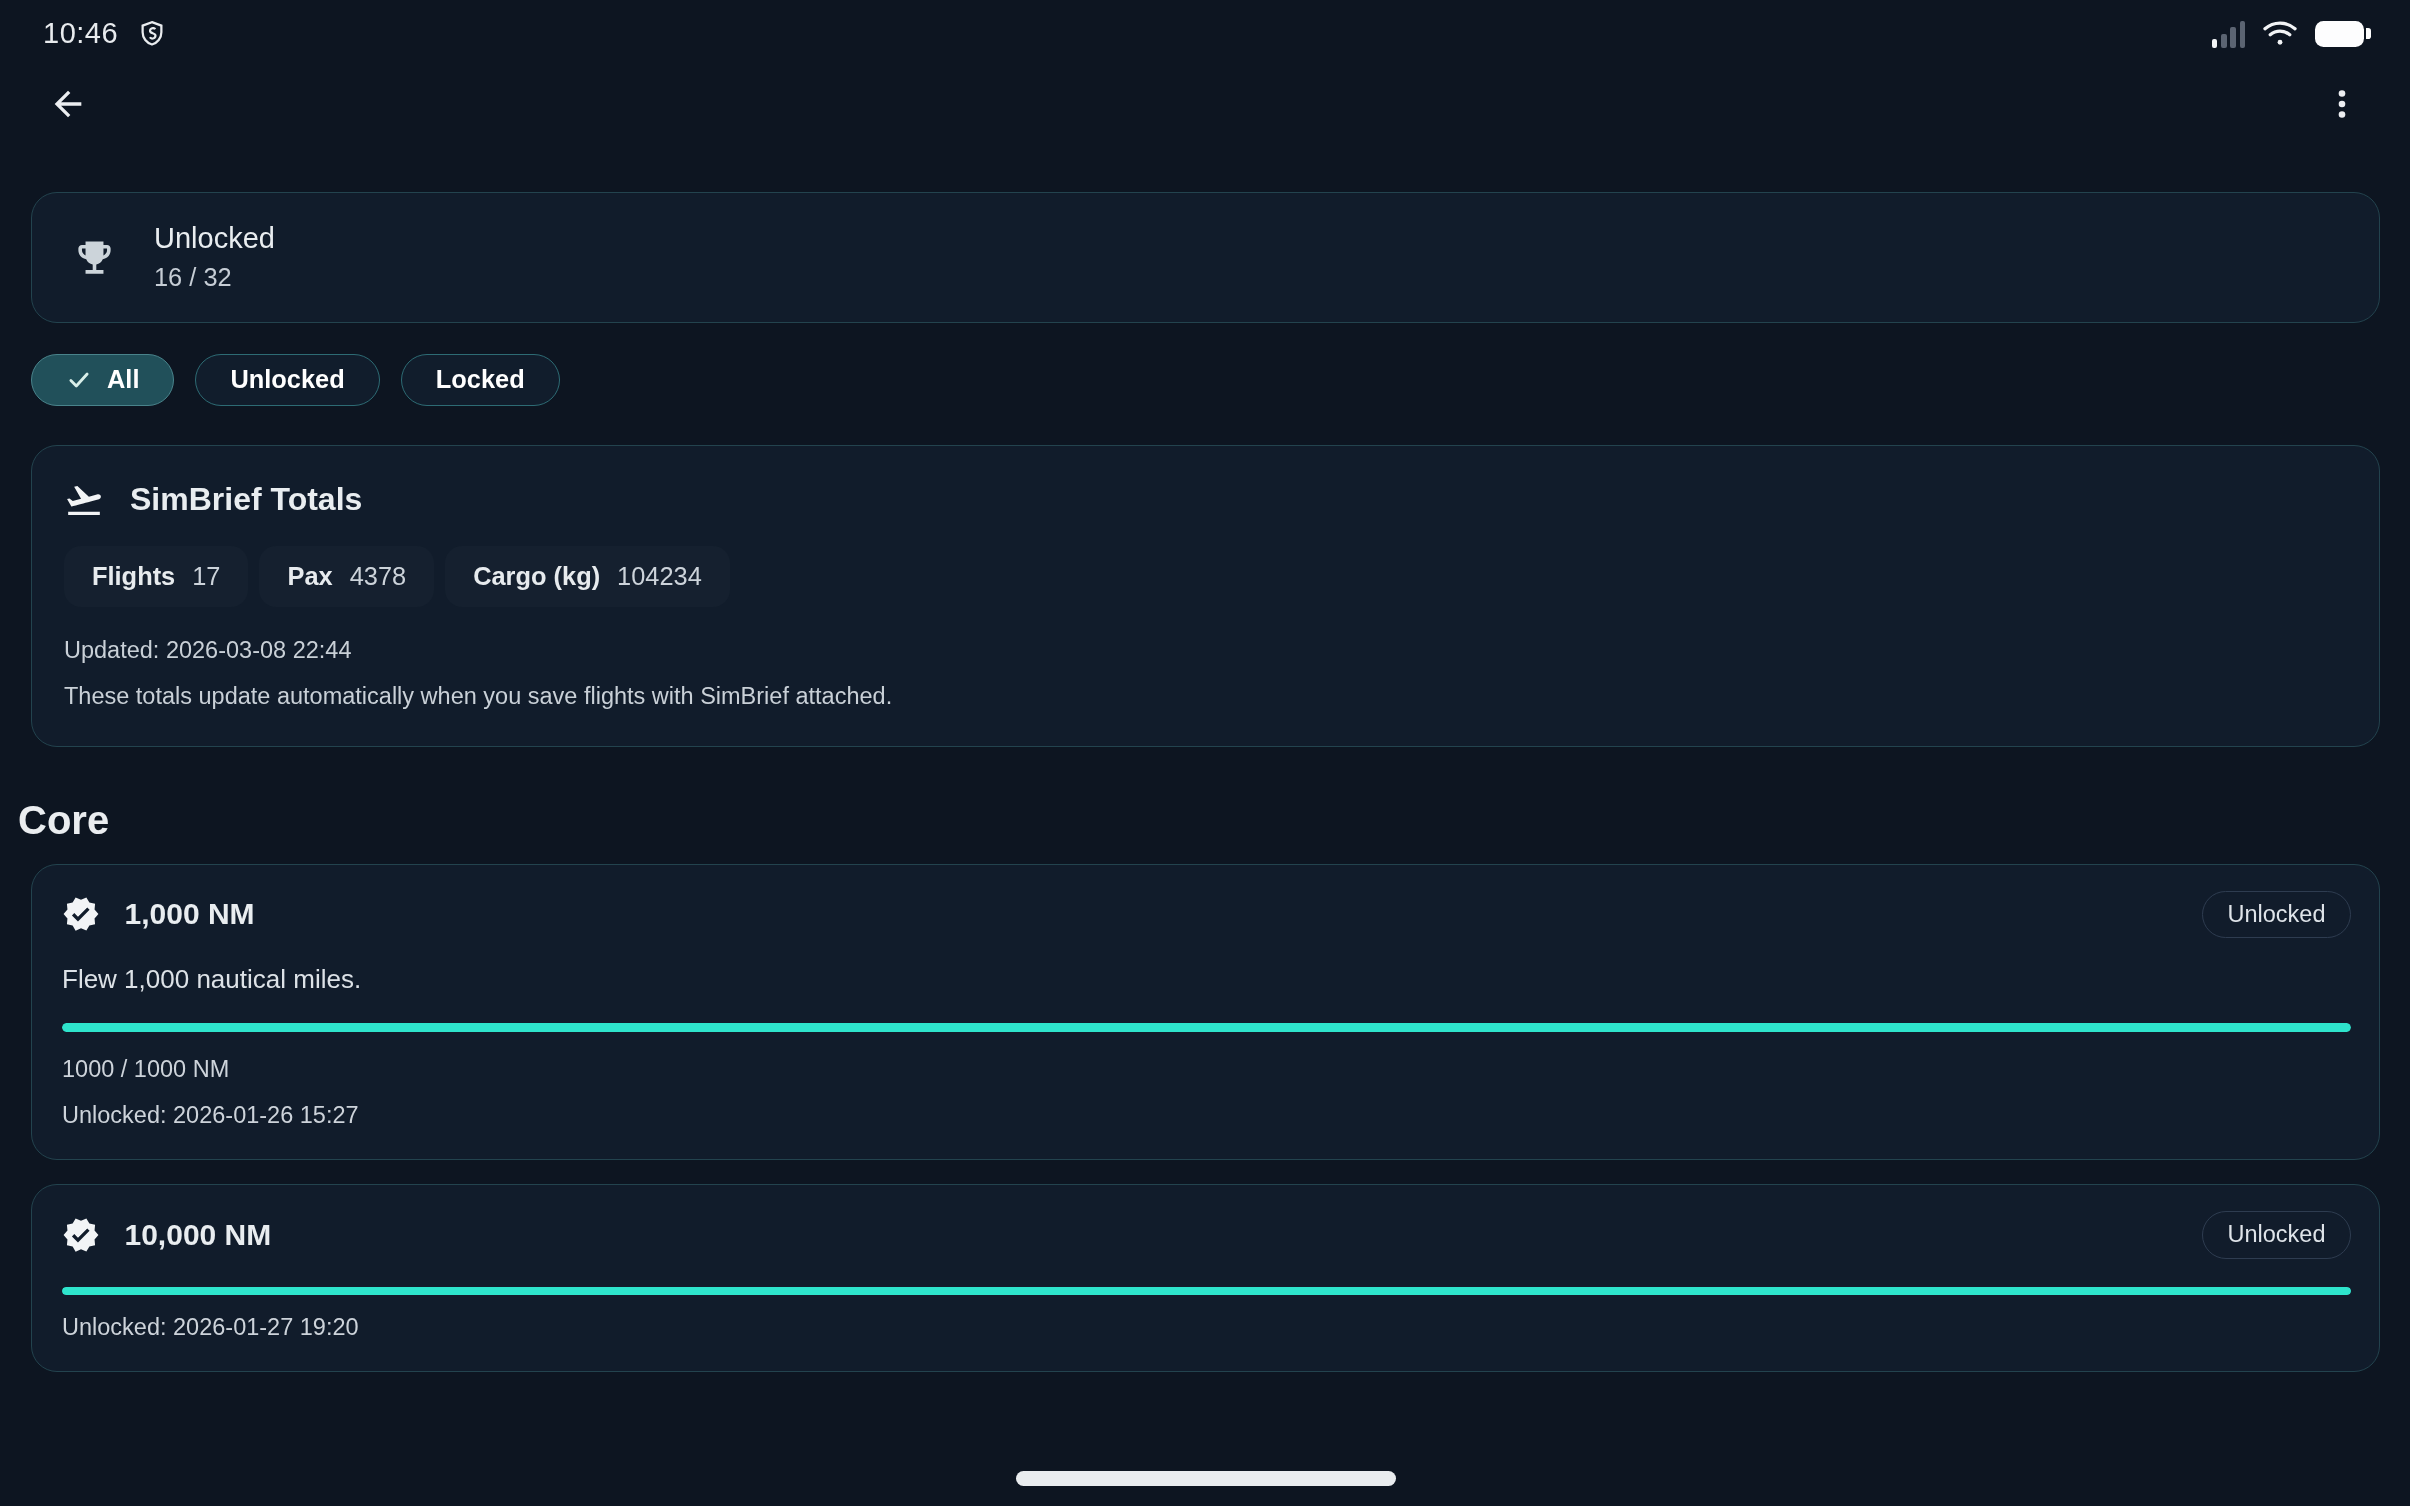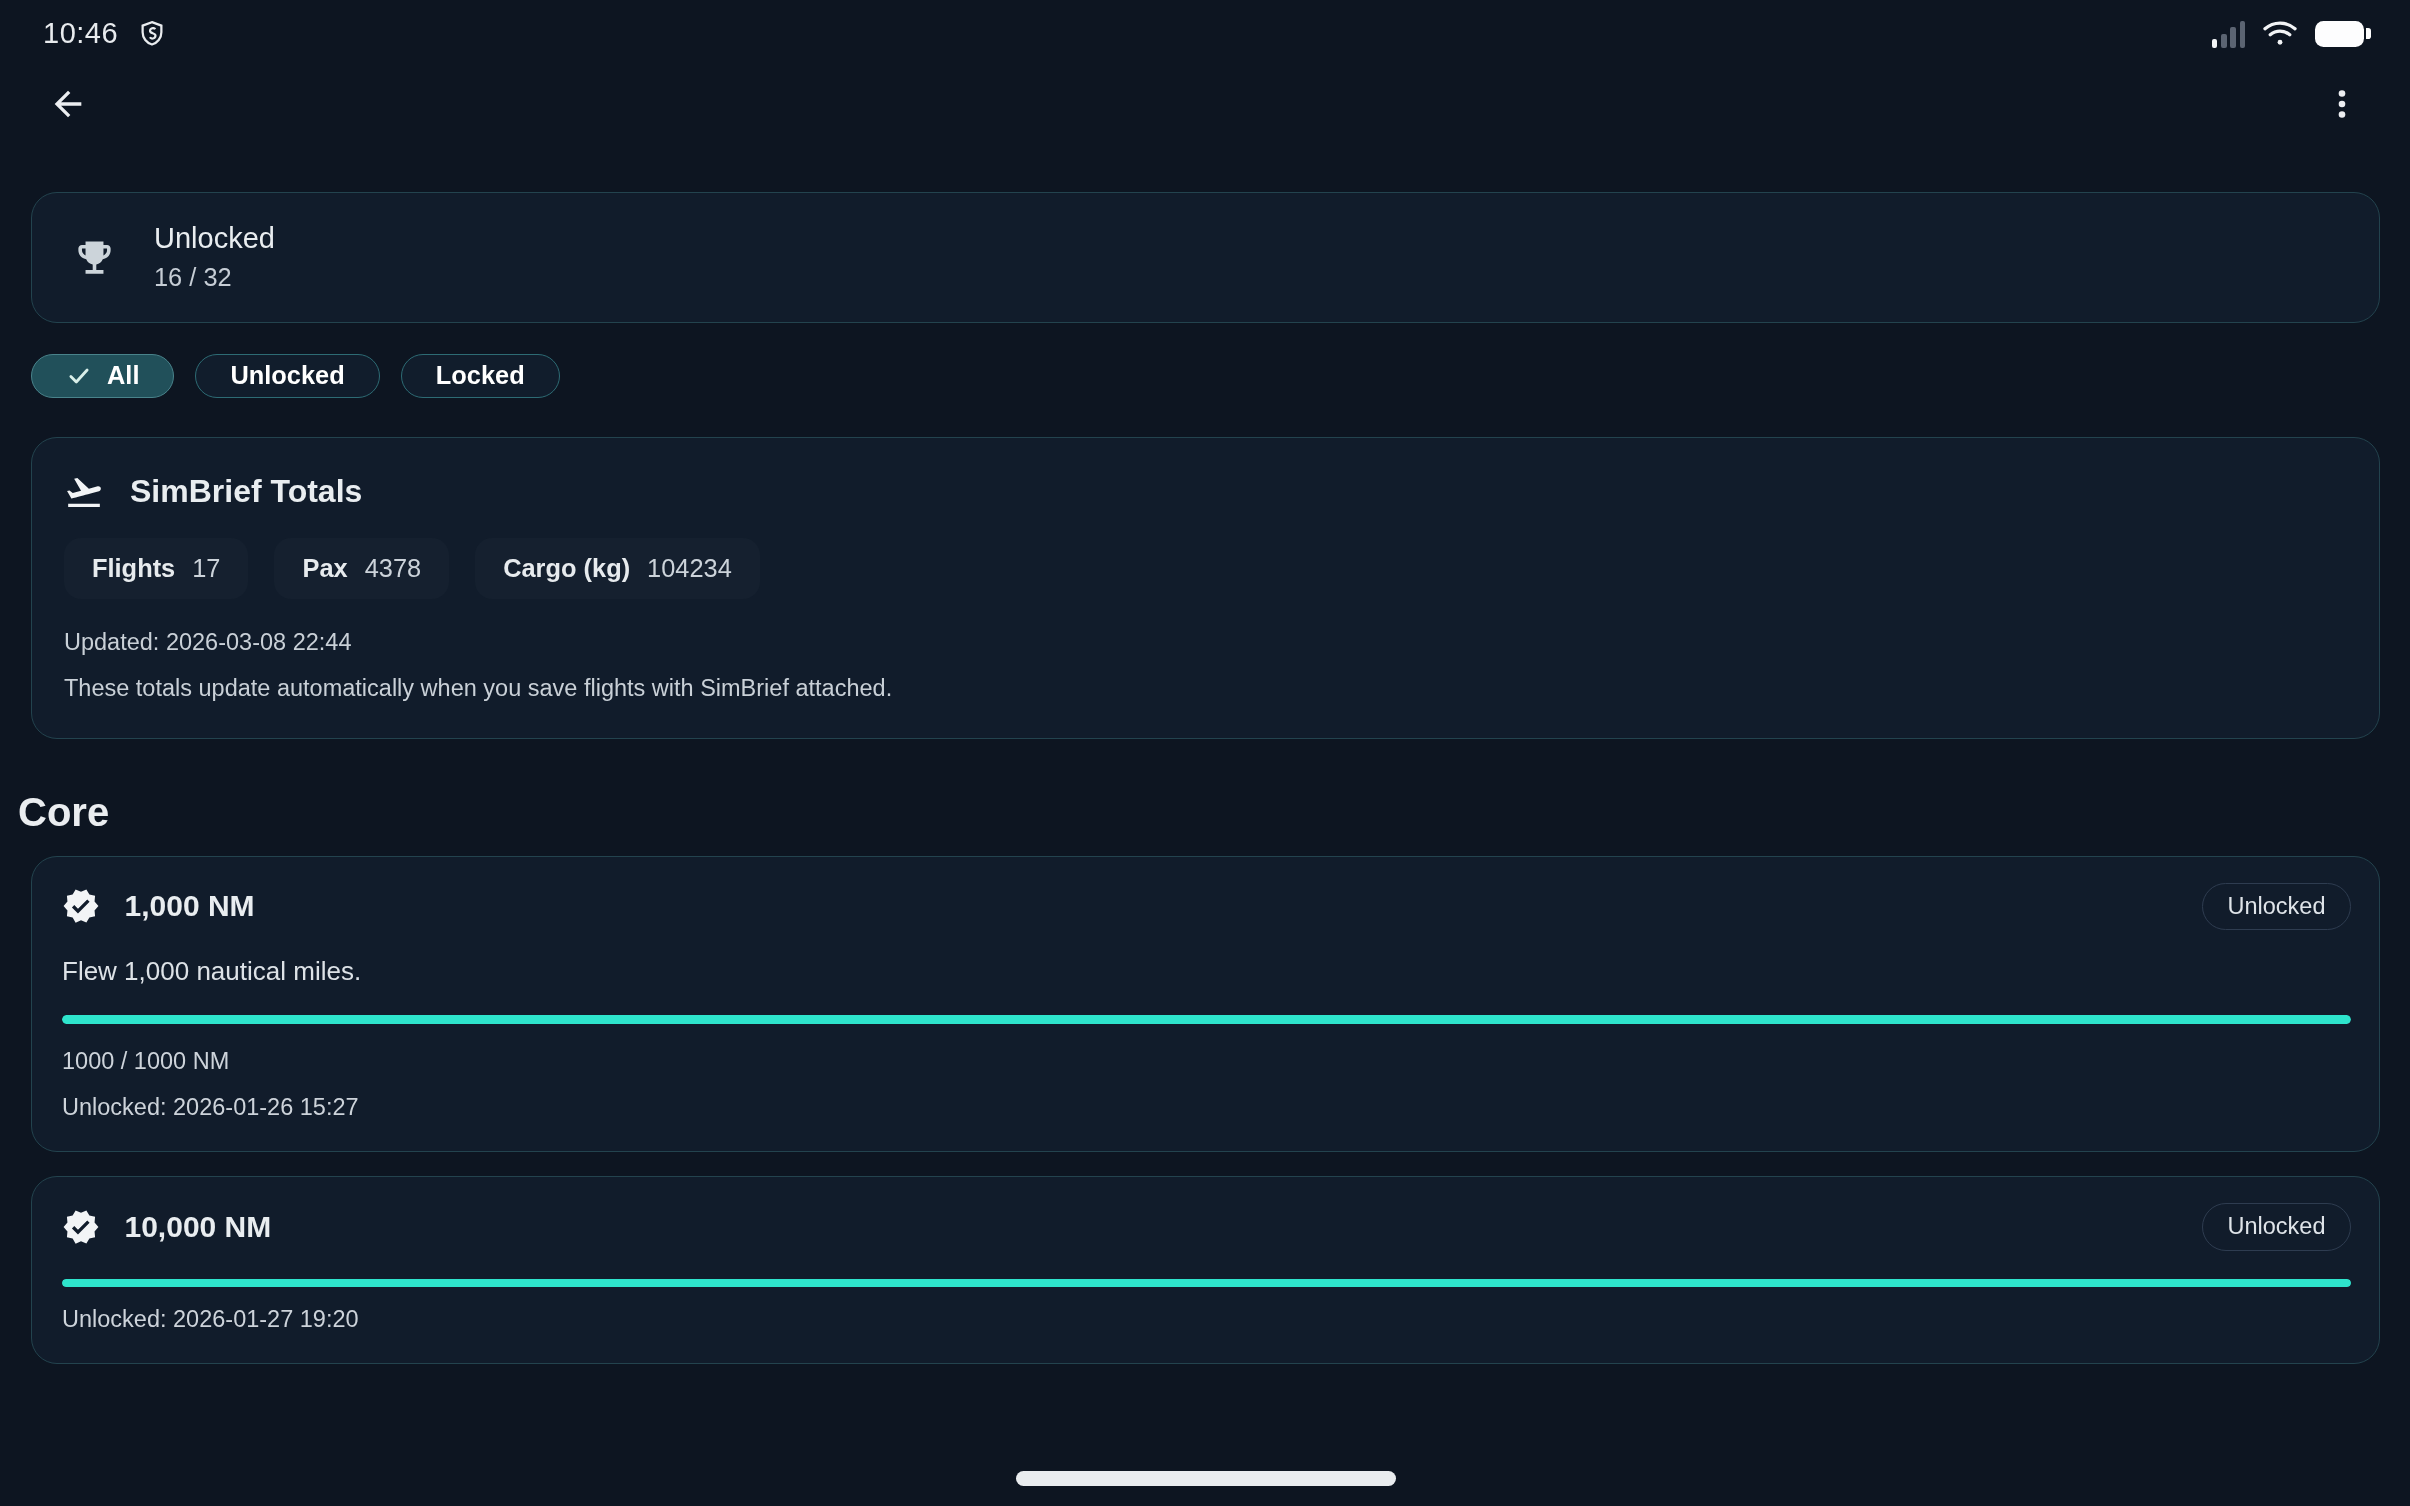--- a/index.html
+++ b/index.html
@@ -32,30 +32,30 @@
   
   .card { background:var(--card-bg); border:1.9px solid var(--card-border); border-radius:26px; margin:0 31px; }
 
   
   .summary-card { margin-top:43px; height:131px; display:flex; align-items:center; padding:0 41px; gap:38px; }
   .summary-text .title { font-size:29px; color:#e9edf0; font-weight:400; }
   .summary-text .count { font-size:25.4px; color:#c6cdd5; margin-top:7.5px; }
 
   
   .chips { display:flex; gap:21px; margin:31px 31px 0; }
-  .chip { height:44px; border-radius:31px; display:flex; align-items:center; padding:0 34px; gap:15px;
+  .chip { height:52px; border-radius:31px; display:flex; align-items:center; padding:0 34px; gap:15px;
           background:#111d2c; border:1.9px solid #2d6b74; font-size:25.4px; font-weight:bold; color:#fff; cursor:pointer; }
   .chip.selected { background:#21505a; border-color:#49838b; }
   .chip .check { color:#d9efe9; display:flex; }
 
   
   .simbrief-card { margin-top:39px; padding:34px 34px 36px 32px; }
   .sb-header { display:flex; align-items:center; gap:26px; }
   .sb-title { font-size:32px; font-weight:bold; color:#e9edf0; }
-  .sb-stats { display:flex; gap:26px; margin-top:26px; }
+  .sb-stats { display:flex; gap:11px; margin-top:26px; }
   .stat-chip { background:#15202f; border-radius:17px; padding:16px 28px; display:flex; gap:17px; align-items:baseline; }
   .stat-label { font-size:25.4px; font-weight:bold; color:#e7ebee; }
   .stat-value { font-size:25.4px; color:#ccd3da; }
   .sb-updated { margin-top:30px; font-size:23.5px; color:#c9d0d7; }
   .sb-note { margin-top:19px; font-size:23.5px; color:#c9d0d7; }
 
   
   .section-title { margin:51px 18px 0; font-size:40px; font-weight:bold; color:#eaedf0; }
 
   

